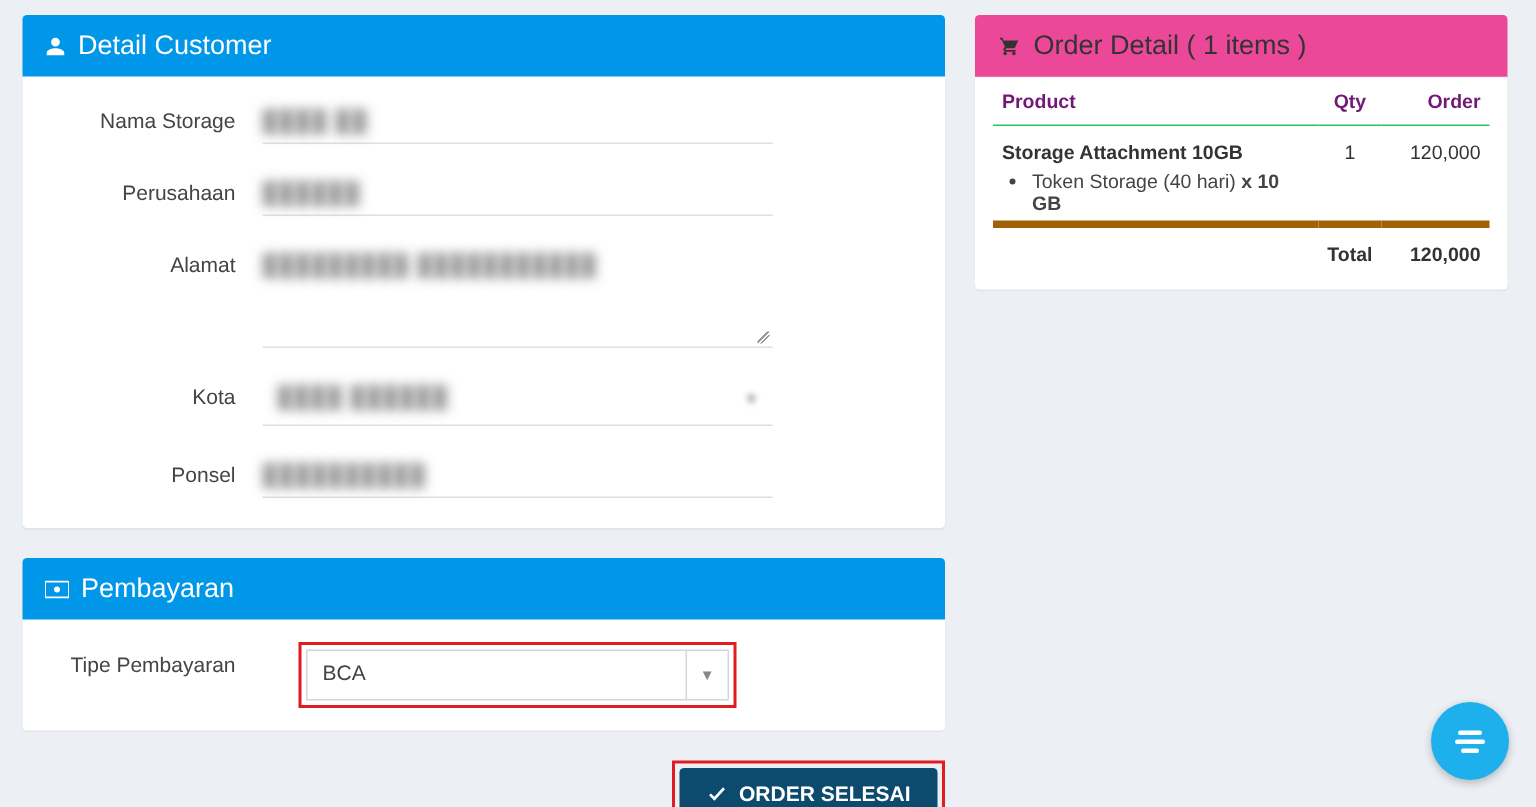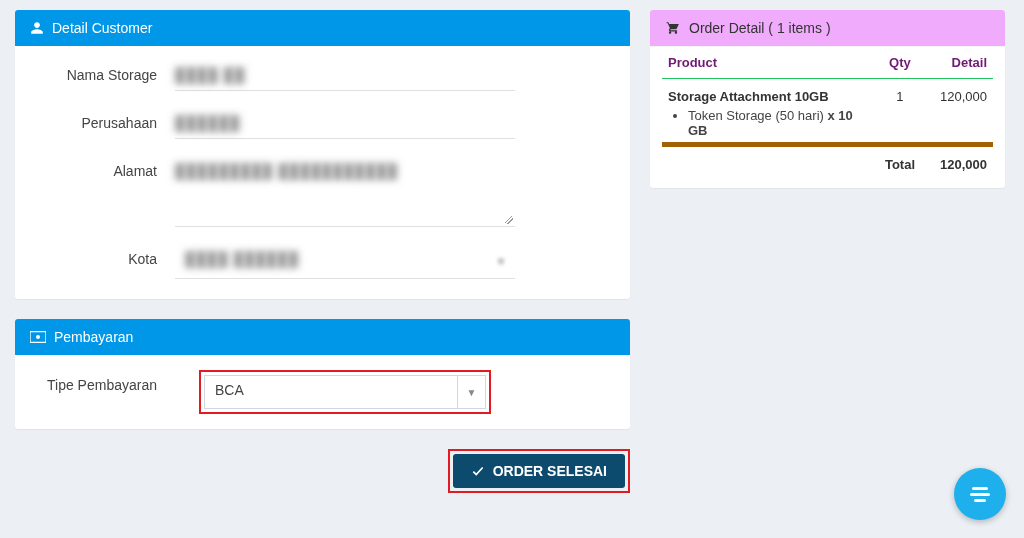--- a/index.html
+++ b/index.html
@@ -20,27 +20,27 @@
       background: #fff;
       border-radius: 3px;
       box-shadow: 0 1px 1px rgba(0,0,0,0.05);
       margin-bottom: 20px;
     }
     .panel-header {
       background: #0097e8;
       color: #fff;
       padding: 10px 15px;
       border-radius: 3px 3px 0 0;
-      font-size: 14px;
+      font-size: 18px;
       display: flex;
       align-items: center;
       gap: 8px;
     }
     .panel-header.light {
-      background: #f0abfc;
+      background: #ec4899;
       color: #333;
       border-bottom: 1px solid #f4f4f4;
     }
     .panel-body { padding: 15px 20px; }
     .form-row {
       display: flex;
       align-items: flex-start;
       margin-bottom: 18px;
     }
     .form-row:last-child { margin-bottom: 5px; }
@@ -214,20 +214,28 @@
         </div>
         <div class="form-row">
           <div class="form-label">Kota</div>
           <div class="form-control-wrap">
             <div class="select-wrap" style="border:none;border-bottom:1px solid #e0e0e0;">
               <div class="select-val"><span class="blur-text">████ ██████</span></div>
               <div class="select-caret" style="border:none; filter: blur(2px);">▼</div>
             </div>
           </div>
         </div>
+        <div class="form-row">
+          <div class="form-label">Ponsel</div>
+          <div class="form-control-wrap">
+            <div class="input-static">
+              <span class="blur-text">██████████</span>
+            </div>
+          </div>
+        </div>
       </div>
     </div>
 
     <div class="panel">
       <div class="panel-header">
         <span class="icon">
           <svg width="16" height="12" viewBox="0 0 24 16" fill="#fff">
               <rect x="0" y="0" width="24" height="16" rx="1" fill="none" stroke="#fff" stroke-width="2"></rect>
               <circle cx="12" cy="8" r="3" fill="#fff"></circle>
             </svg>
@@ -272,30 +280,30 @@
             </svg>
         </span>
         <span style="font-weight:400;">Order Detail ( 1 items )</span>
       </div>
       <div style="padding: 0 12px 12px 12px;">
         <table class="order-table">
           <thead>
             <tr>
               <th>Product</th>
               <th class="qty">Qty</th>
-              <th class="price">Detail</th>
+              <th class="price">Order</th>
             </tr>
           </thead>
           <tbody>
             <tr>
               <td>
                 <div class="order-item-title">Storage Attachment 10GB</div>
                 <ul class="order-item-sub">
                   <li>
-                    <span>Token Storage (50 hari) </span><span class="bold">x 10 GB</span>
+                    <span>Token Storage (40 hari) </span><span class="bold">x 10 GB</span>
                   </li>
                 </ul>
               </td>
               <td class="qty">1</td>
               <td class="price">120,000</td>
             </tr>
             <tr class="order-total-row">
               <td></td>
               <td class="tlabel">Total</td>
               <td class="price">120,000</td>

